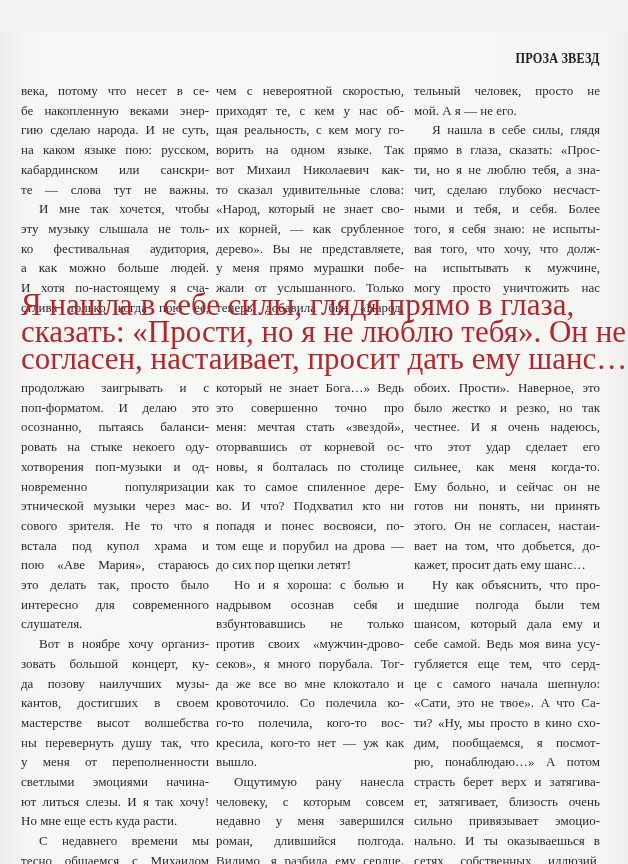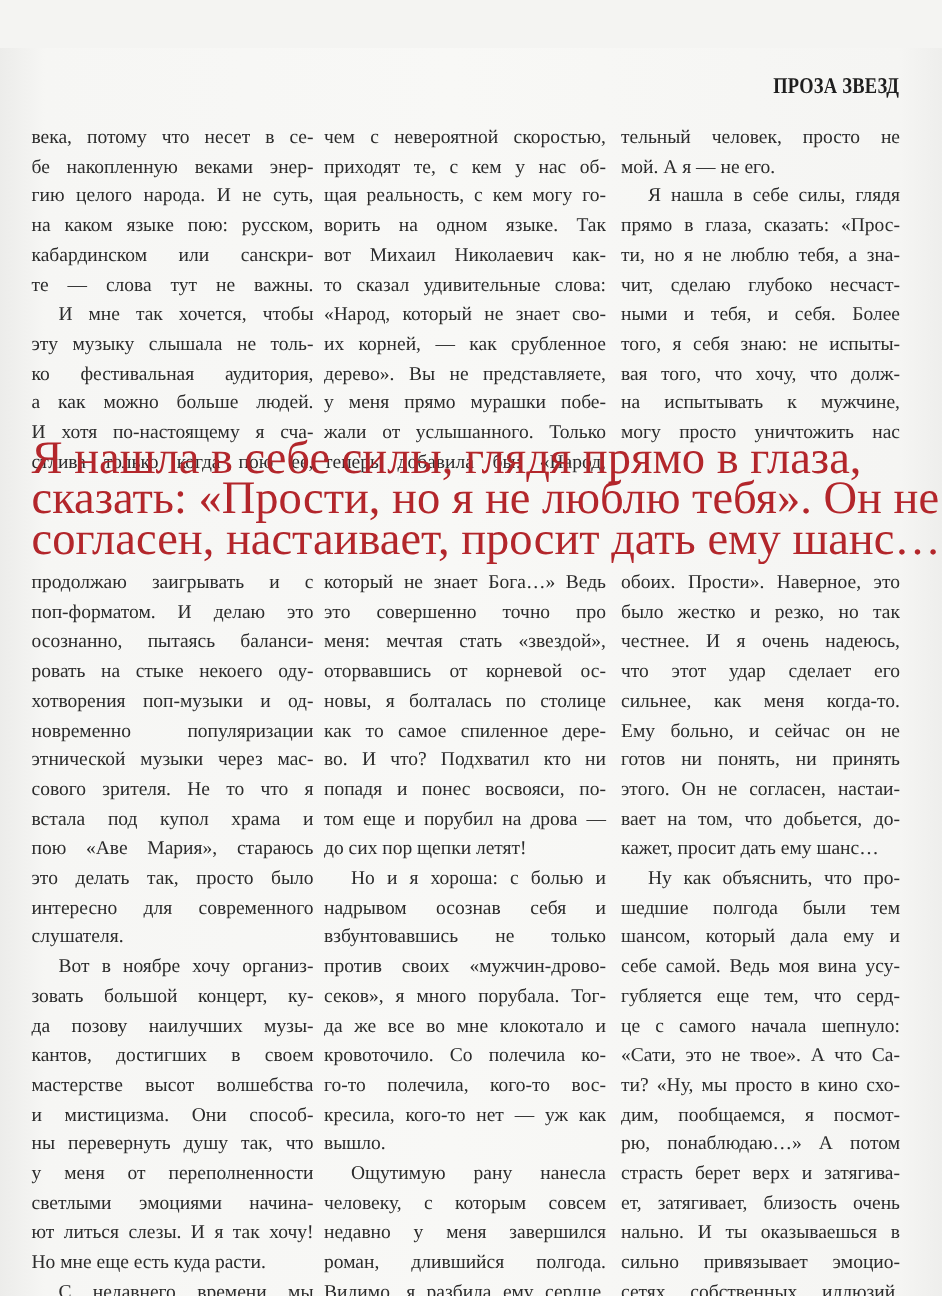--- a/index.html
+++ b/index.html
@@ -54,21 +54,21 @@
 </style>
 </head>
 <body>
 
 <div class="page">
   <div class="running-head">ПРОЗА ЗВЕЗД</div>
 
   <div class="col c1 top">
       <span class="line">века, потому что несет в се-</span>
       <span class="line">бе накопленную веками энер-</span>
-      <span class="line">гию целого народа. И не суть,</span>
+      <span class="line">гию сделаю народа. И не суть,</span>
       <span class="line">на каком языке пою: русском,</span>
       <span class="line">кабардинском или санскри-</span>
       <span class="line">те — слова тут не важны.</span>
       <span class="line" style="text-indent: 18px;">И мне так хочется, чтобы</span>
       <span class="line">эту музыку слышала не толь-</span>
       <span class="line">ко фестивальная аудитория,</span>
       <span class="line">а как можно больше людей.</span>
       <span class="line">И хотя по-настоящему я сча-</span>
       <span class="line">стлива только когда пою ее,</span>
     </div>
@@ -118,21 +118,20 @@
       <span class="line">встала под купол храма и</span>
       <span class="line">пою «Аве Мария», стараюсь</span>
       <span class="line">это делать так, просто было</span>
       <span class="line">интересно для современного</span>
       <span class="line last">слушателя.</span>
       <span class="line" style="text-indent: 18px;">Вот в ноябре хочу организ-</span>
       <span class="line">зовать большой концерт, ку-</span>
       <span class="line">да позову наилучших музы-</span>
       <span class="line">кантов, достигших в своем</span>
       <span class="line">мастерстве высот волшебства</span>
-      <span class="line">и мистицизма. Они способ-</span>
       <span class="line">ны перевернуть душу так, что</span>
       <span class="line">у меня от переполненности</span>
       <span class="line">светлыми эмоциями начина-</span>
       <span class="line">ют литься слезы. И я так хочу!</span>
       <span class="line last">Но мне еще есть куда расти.</span>
       <span class="line" style="text-indent: 18px;">С недавнего времени мы</span>
       <span class="line">тесно общаемся с Михаилом</span>
       <span class="line">Задорновым, вынашиваем со-</span>
     </div>
   <div class="col c2 bot">
@@ -180,22 +179,22 @@
       <span class="line">шансом, который дала ему и</span>
       <span class="line">себе самой. Ведь моя вина усу-</span>
       <span class="line">губляется еще тем, что серд-</span>
       <span class="line">це с самого начала шепнуло:</span>
       <span class="line">«Сати, это не твое». А что Са-</span>
       <span class="line">ти? «Ну, мы просто в кино схо-</span>
       <span class="line">дим, пообщаемся, я посмот-</span>
       <span class="line">рю, понаблюдаю…» А потом</span>
       <span class="line">страсть берет верх и затягива-</span>
       <span class="line">ет, затягивает, близость очень</span>
+      <span class="line">сильно привязывает эмоцио-</span>
       <span class="line">нально. И ты оказываешься в</span>
-      <span class="line">сильно привязывает эмоцио-</span>
       <span class="line">сетях собственных иллюзий,</span>
       <span class="line">которые сама же раскачива-</span>
       <span class="line">ешь, уже думая: кто знает, а</span>
     </div>
 
   <div class="footer">
     <span class="mag">КАРАВАН КОЛЛЕКЦИЯ</span>
     <span class="num">25</span>
   </div>
 </div>

